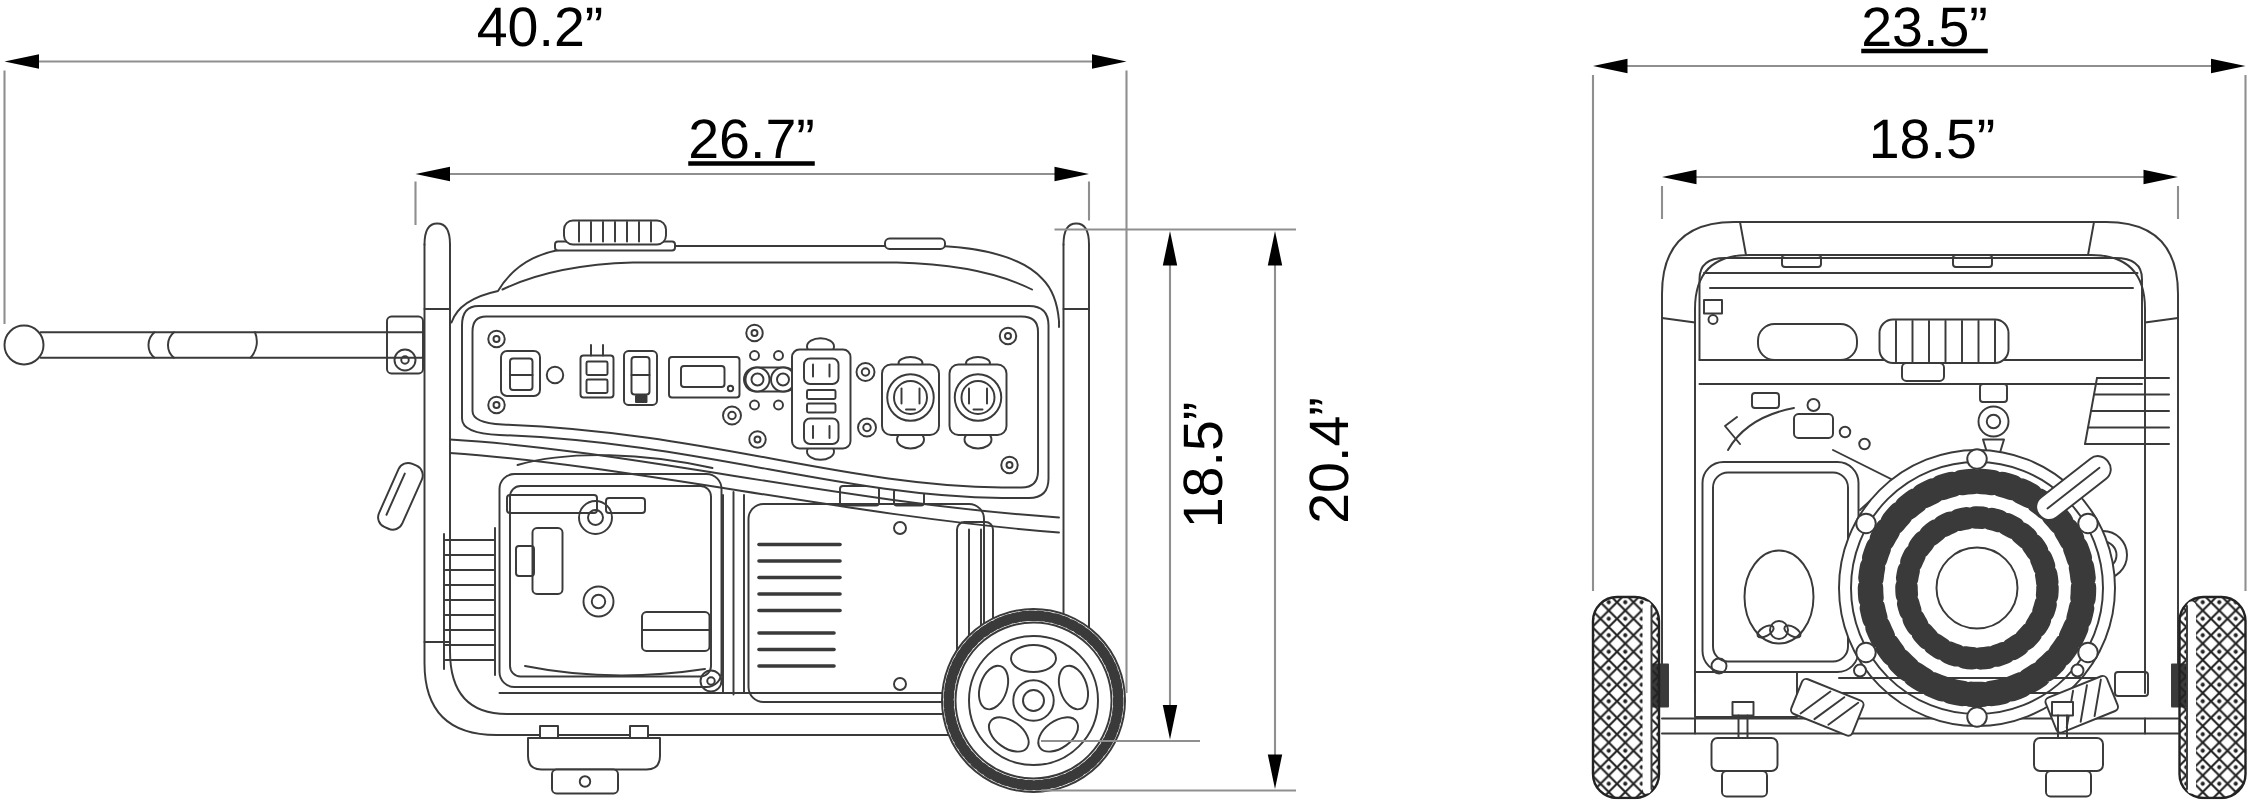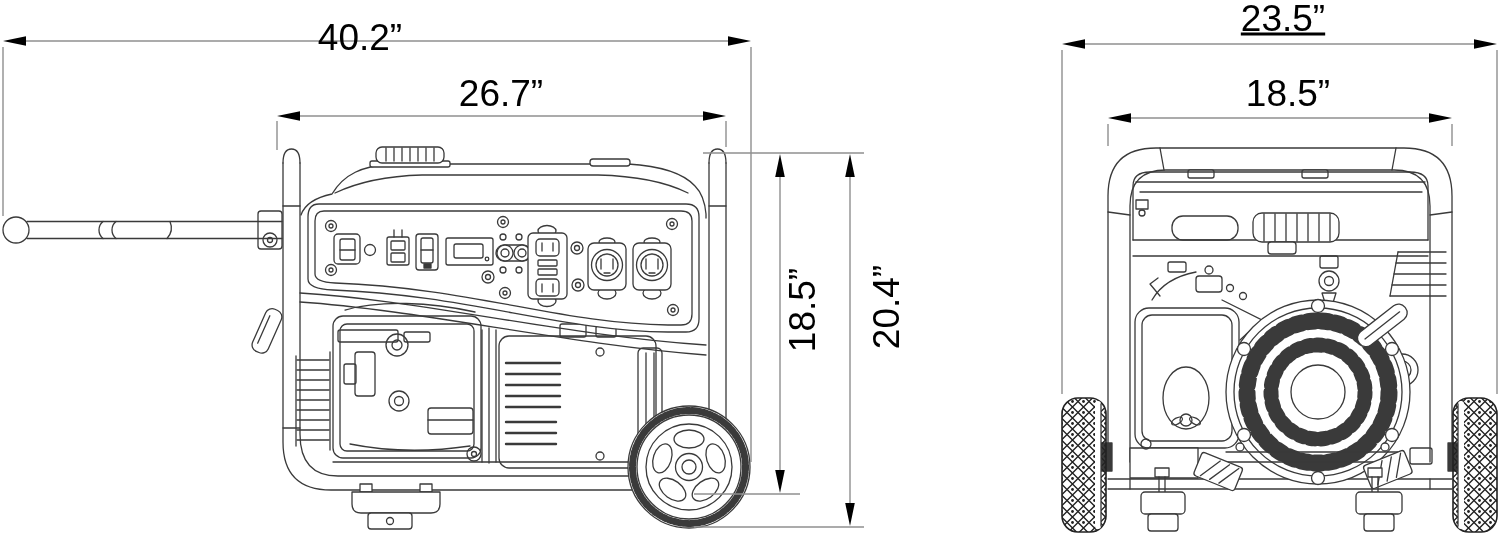--- a/index.html
+++ b/index.html
@@ -445,23 +445,23 @@
       <polygon points="850,154 845.2,177 854.8,177"></polygon>
       <polygon points="850,526 845.2,503 854.8,503"></polygon>
       <polygon points="1062,44 1085,39.2 1085,48.8"></polygon>
       <polygon points="1497,44 1474,39.2 1474,48.8"></polygon>
       <polygon points="1108,118 1131,113.2 1131,122.8"></polygon>
       <polygon points="1452,118 1429,113.2 1429,122.8"></polygon>
     </g>
   </g>
 </svg>
 
-<div class="dim-label" style="left:360px;top:18px;margin-top:19px;">40.2”</div>
-
-<div class="dim-label" style="left:501px;top:93px;">26.7”</div>
+<div class="dim-label" style="left:360px;top:18px;">40.2”</div>
+
+<div class="dim-label" style="left:501px;top:93px;text-decoration:underline;">26.7”</div>
 
 <div class="dim-label vert" style="left:802px;top:310px;">18.5”</div>
 
 <div class="dim-label vert" style="left:886px;top:307px;">20.4”</div>
 
 <div class="dim-label" style="left:1283px;top:18px;text-decoration:underline;">23.5”</div>
 
 <div class="dim-label" style="left:1288px;top:93px;">18.5”</div>
 
 </div>

